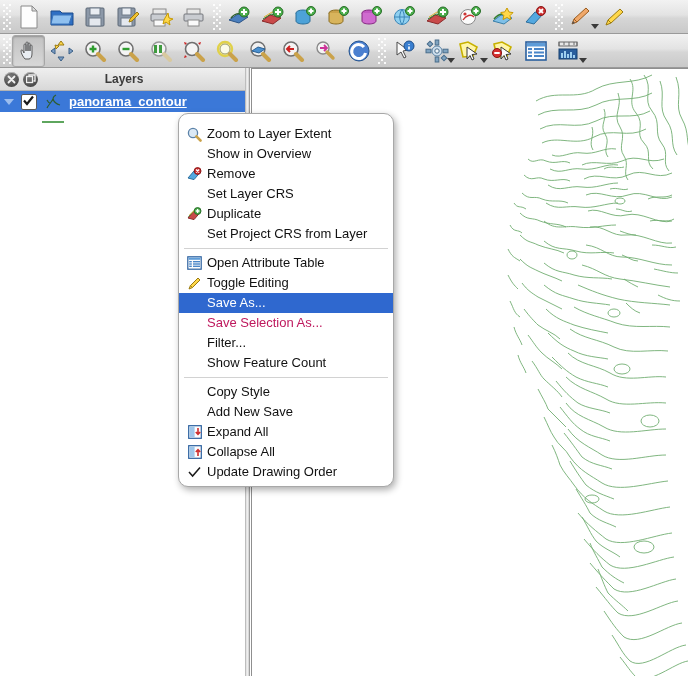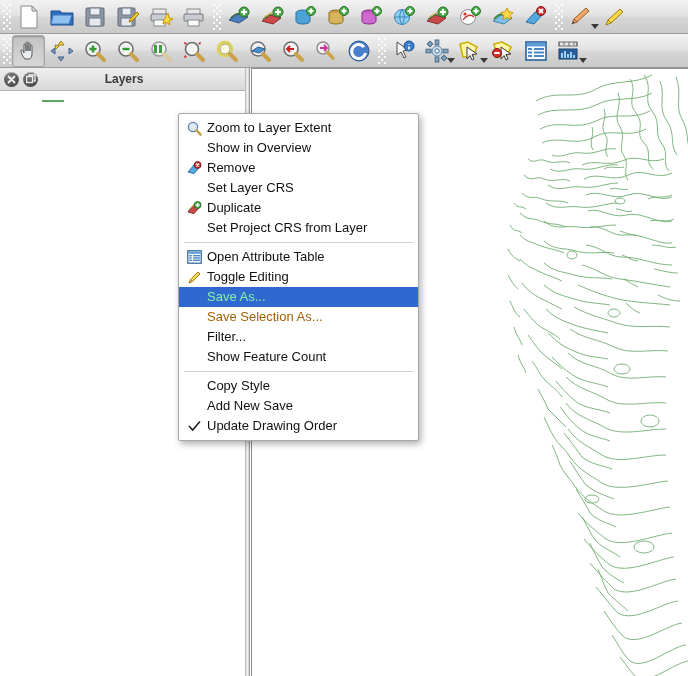--- a/index.html
+++ b/index.html
@@ -190,45 +190,45 @@
     box-sizing: border-box;
     overflow: hidden;
   }
   #map-canvas svg { display: block; }
 
   
   #context-menu {
     position: absolute;
     left: 178px;
     top: 113px;
-    width: 241px;
+    width: 216px;
     background: #ffffff;
     border: 1px solid #a8a8a8;
-    border-radius: 2px;
+    border-radius: 10px;
     box-shadow: 2px 3px 7px rgba(0,0,0,.32);
-    padding: 4px 0 4px 0;
+    padding: 10px 0 4px 0;
     box-sizing: border-box;
     z-index: 50;
   }
   .menu-item {
     height: 20px;
     display: flex;
     align-items: center;
     padding-left: 6px;
     font-size: 13px;
     color: #111111;
     white-space: nowrap;
     box-sizing: border-box;
   }
   .menu-item.selected {
     background: #2f68cf;
-    color: #86efac;
+    color: #ffffff;
     text-align: right;
   }
-  .menu-item.disabled { color: #a16207; }
+  .menu-item.disabled { color: #be185d; }
   .menu-icon {
     width: 19px;
     height: 16px;
     flex: 0 0 auto;
     display: flex;
     align-items: center;
     justify-content: center;
     margin-right: 3px;
   }
   .menu-icon.blank { width: 19px; }
@@ -561,20 +561,36 @@
       </div>
       <div class="panel-btn">
         <svg width="10" height="10" viewBox="0 0 10 10">
             <rect x="0.5" y="2.5" width="6" height="6" fill="none" stroke="#f0f0f0" stroke-width="1.3"></rect>
             <path d="M3 2.5V1h6v6H7.5" fill="none" stroke="#f0f0f0" stroke-width="1.3"></path>
           </svg>
       </div>
       <div id="layers-title">Layers</div>
     </div>
 
+    <div id="layer-row">
+      <div class="tree-arrow">
+          <i></i>
+        </div>
+      <div class="layer-check">
+        <svg width="13" height="13" viewBox="0 0 13 13">
+            <path d="M2 6.5l3 3.5 6-7.5" stroke="#1a1a1a" stroke-width="2.2" fill="none"></path>
+          </svg>
+      </div>
+      <div class="layer-icon">
+        <svg width="18" height="16" viewBox="0 0 18 16">
+            <path d="M2 14c2-4 4-5 6-9M8 5c1 3 3 5 7 6M8 5c0-2 1-3 3-4M5 9c-1 0-2-1-3-3" stroke="#2f5d2f" fill="none" stroke-width="1.2"></path>
+          </svg>
+      </div>
+      <div id="layer-name">panorama_contour</div>
+    </div>
 
     <div id="layer-symbol">
       <div class="swatch"></div>
     </div>
   </div>
 
   <div id="splitter"></div>
 
   <div id="map-canvas">
     <svg width="437" height="608" viewBox="0 0 437 608" aria-hidden="true">
@@ -783,20 +799,40 @@
     <div>
       <div class="menu-item">
         <span class="menu-icon blank"></span>
         <span class="menu-label">Copy Style</span>
       </div>
       <div class="menu-item">
         <span class="menu-icon blank"></span>
         <span class="menu-label">Add New Save</span>
       </div>
       <div class="menu-item">
+        <span class="menu-icon">
+          <svg width="14" height="14" viewBox="0 0 14 14">
+              <rect x="0.7" y="0.7" width="12.6" height="12.6" fill="#fdfdfd" stroke="#2a5f9e" stroke-width="1.2"></rect>
+              <rect x="1.6" y="1.6" width="5" height="10.8" fill="#9fc6ea"></rect>
+              <path d="M10 3v6M7.8 7l2.2 2.4L12.2 7" fill="none" stroke="#cc2f2f" stroke-width="1.6"></path>
+            </svg>
+        </span>
+        <span class="menu-label">Expand All</span>
+      </div>
+      <div class="menu-item">
+        <span class="menu-icon">
+          <svg width="14" height="14" viewBox="0 0 14 14">
+              <rect x="0.7" y="0.7" width="12.6" height="12.6" fill="#fdfdfd" stroke="#2a5f9e" stroke-width="1.2"></rect>
+              <rect x="1.6" y="1.6" width="5" height="10.8" fill="#9fc6ea"></rect>
+              <path d="M10 11V5M7.8 7L10 4.6 12.2 7" fill="none" stroke="#cc2f2f" stroke-width="1.6"></path>
+            </svg>
+        </span>
+        <span class="menu-label">Collapse All</span>
+      </div>
+      <div class="menu-item">
         <span class="menu-check">
           <svg width="13" height="12" viewBox="0 0 13 12">
               <path d="M1 6l3.6 4L12 1.4" fill="none" stroke="#1a1a1a" stroke-width="1.5"></path>
             </svg>
         </span>
         <span class="menu-label">Update Drawing Order</span>
       </div>
     </div>
   </div>
 

